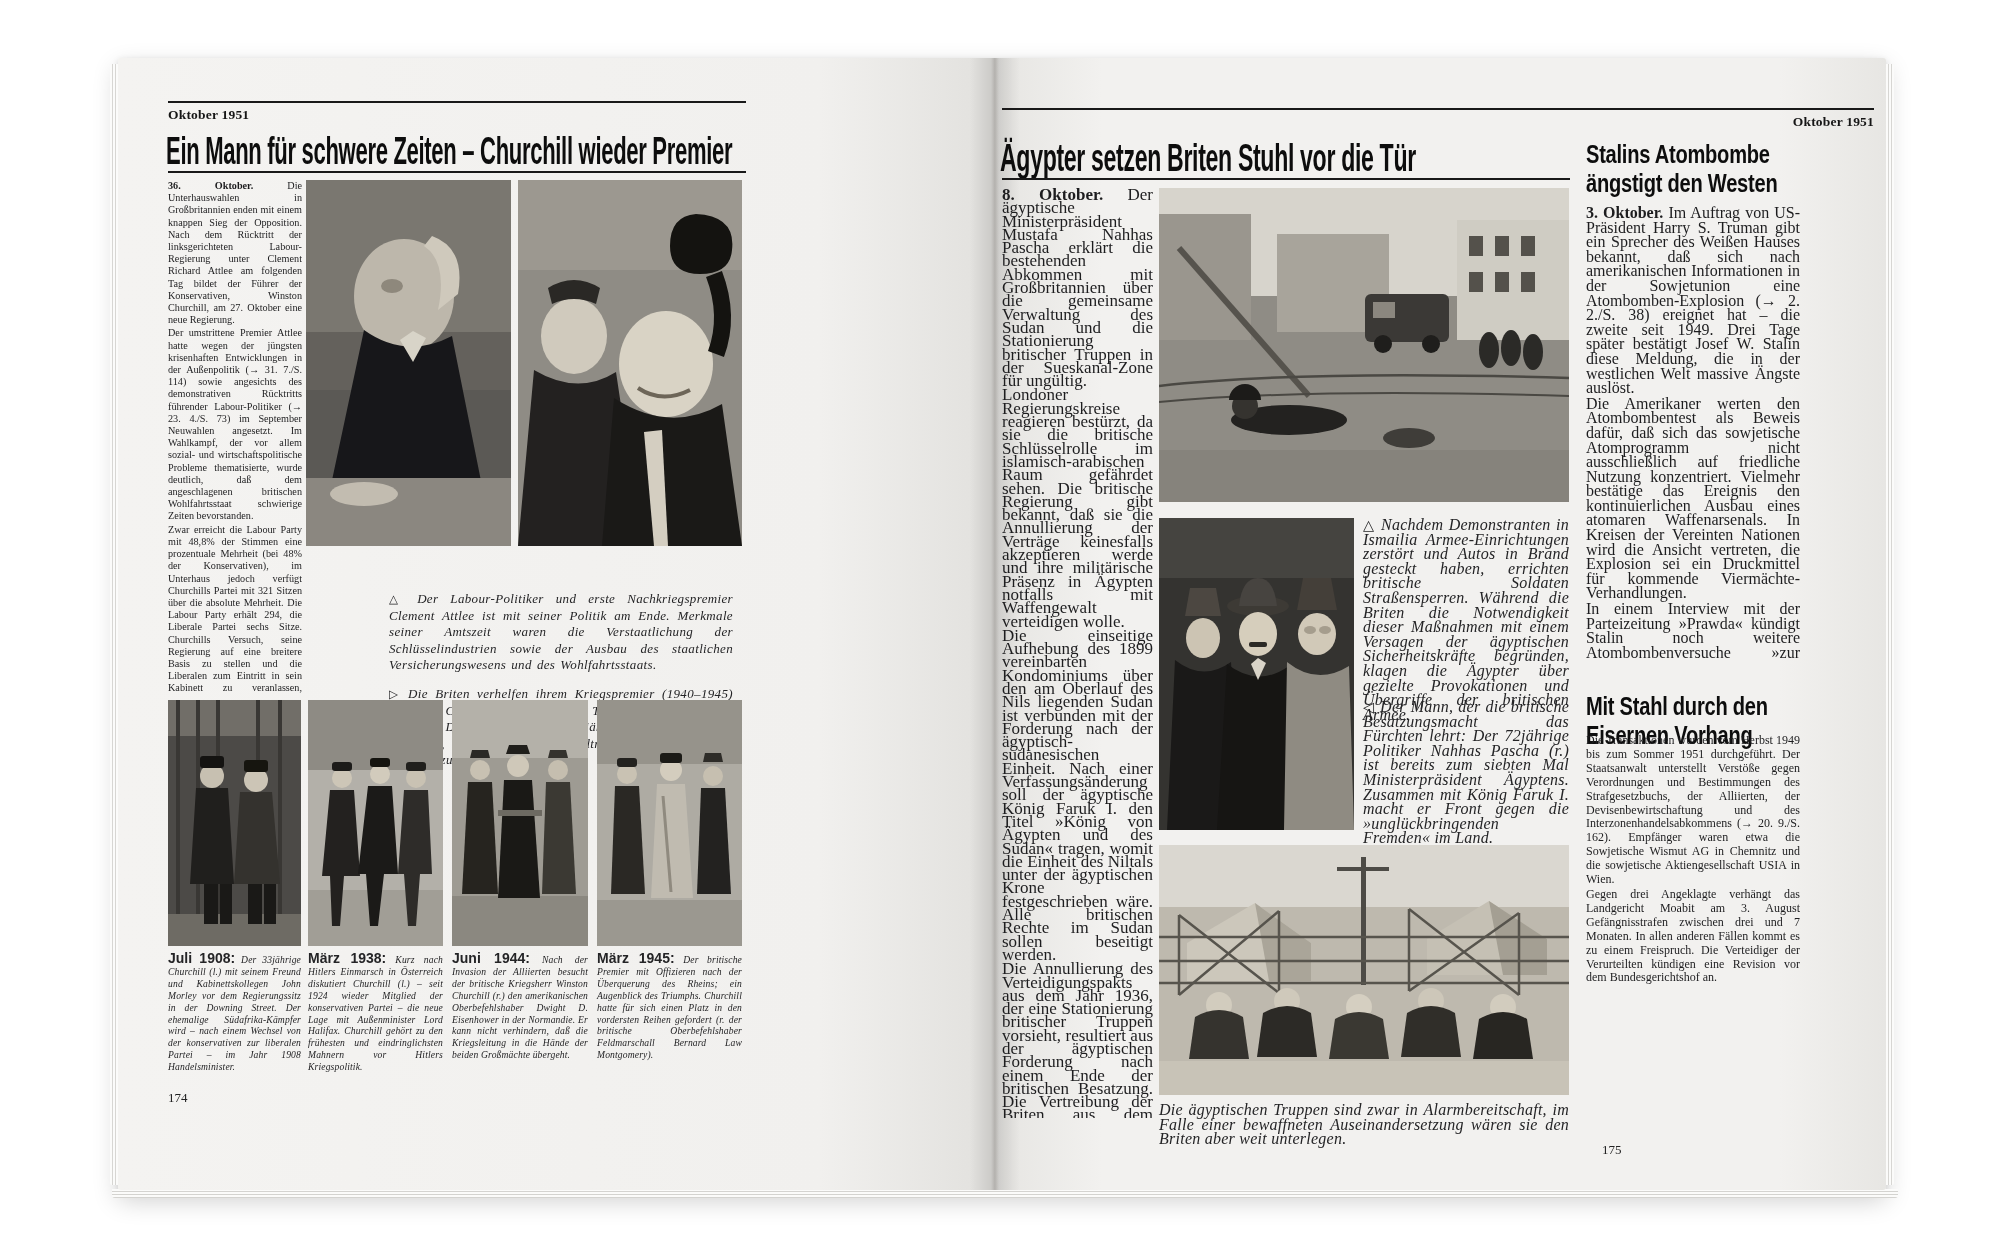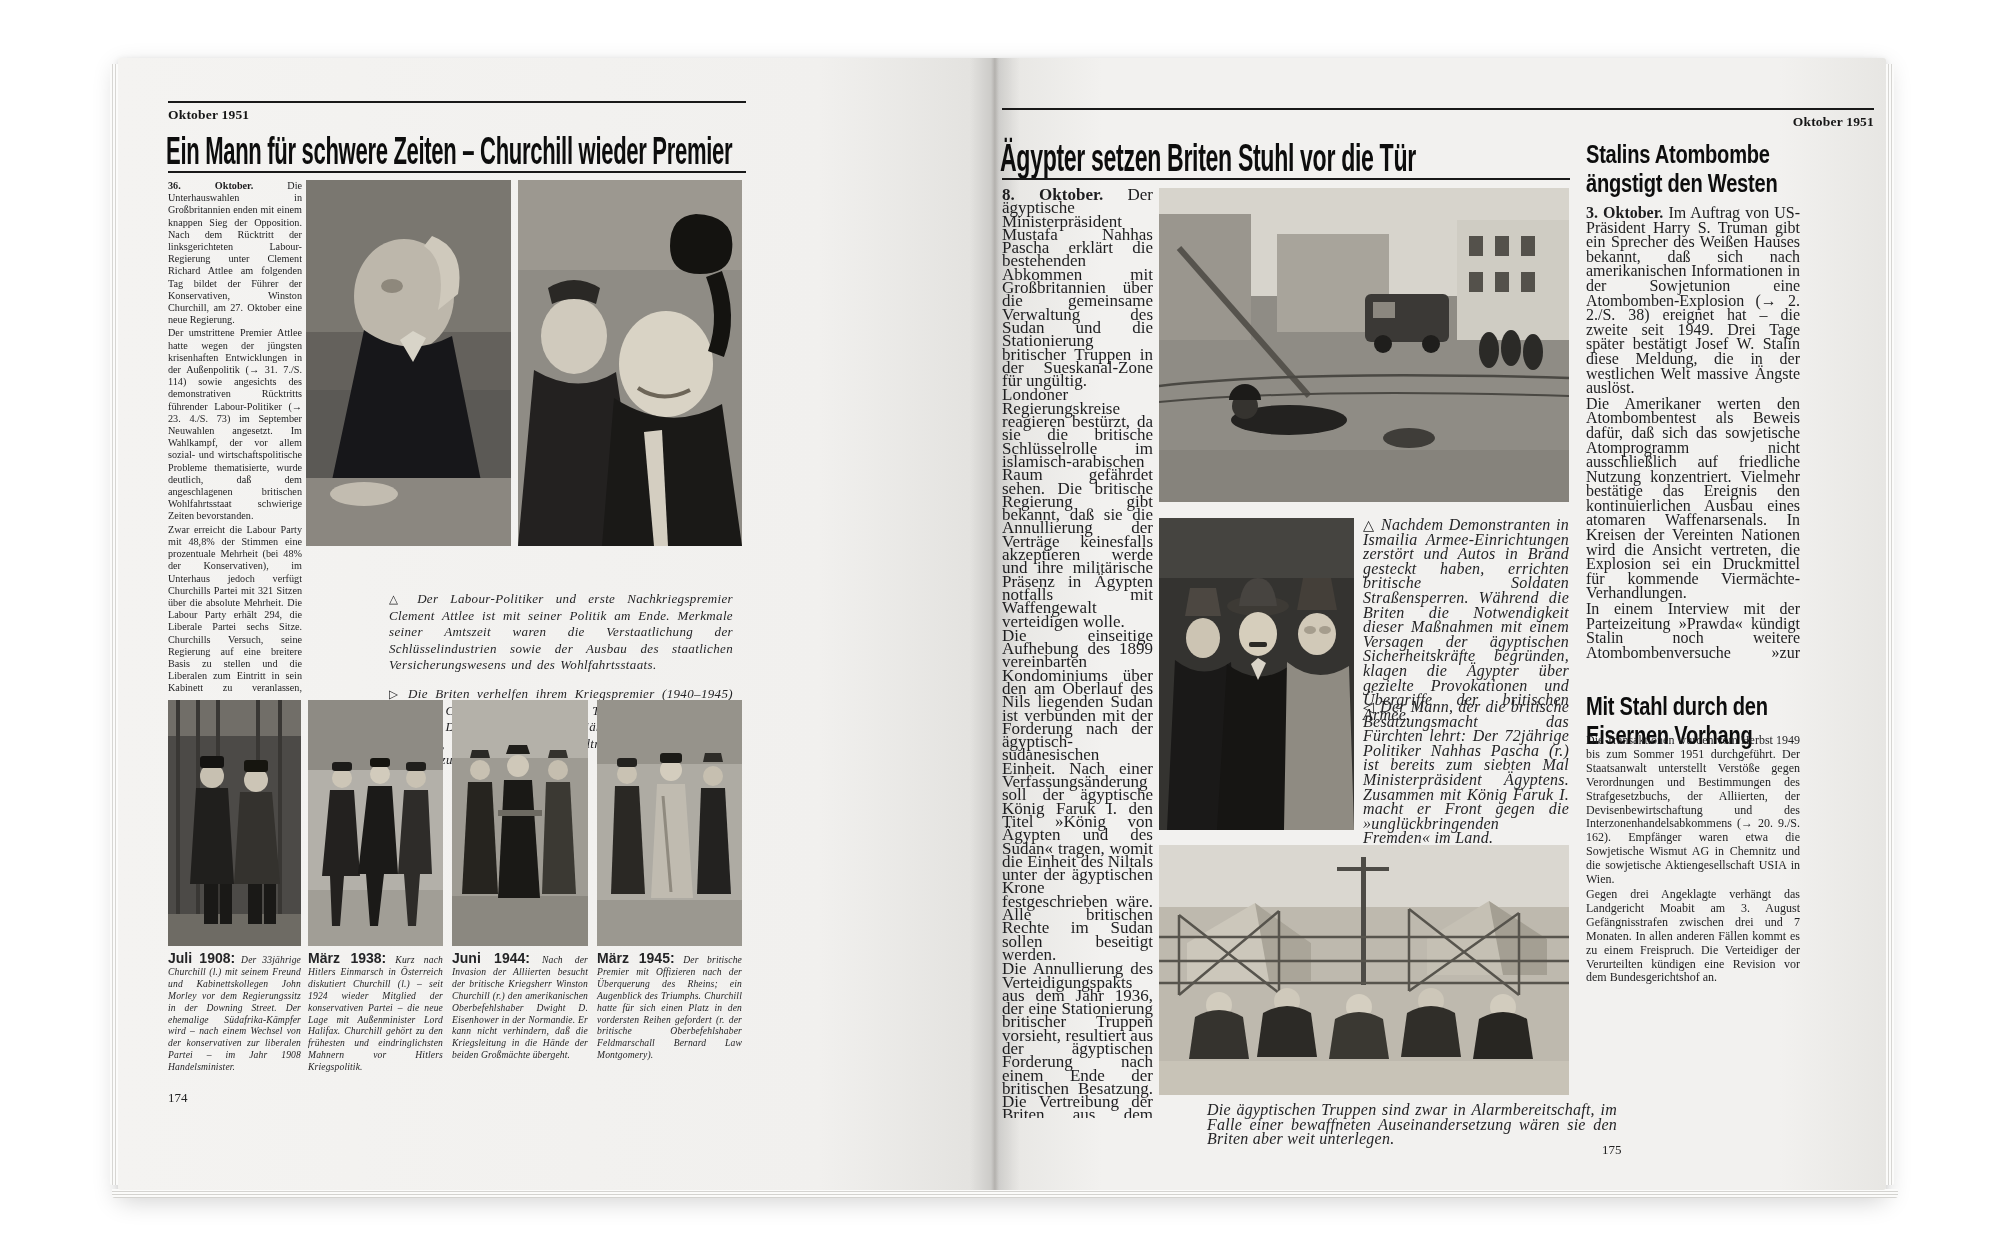--- a/index.html
+++ b/index.html
@@ -318,21 +318,21 @@
         <path d="M176 174 q24-14 48 0 l6 40 h-60z" fill="#3a3832"></path>
       <circle cx="272" cy="156" r="13" fill="#cdc7b9"></circle>
         <path d="M248 168 q24-14 48 0 l6 44 h-60z" fill="#302e29"></path>
       <circle cx="344" cy="162" r="13" fill="#d2ccbe"></circle>
         <path d="M320 174 q24-14 48 0 l6 40 h-60z" fill="#282622"></path>
     </g>
     <rect y="216" width="410" height="34" fill="#c8c3b7"></rect>
   </svg>
 </div>
 
-<div class="caption cap-md" style="left:1207px;top:1103px;width:410px;font-family:Liberation Serif, serif;">Die ägyptischen Truppen sind zwar in Alarmbereitschaft, im Falle einer bewaffneten Auseinandersetzung wären sie den Briten aber weit unterlegen.</div>
+<div class="caption cap-md" style="left:1159px;top:1103px;width:410px;font-family:Liberation Serif, serif;">Die ägyptischen Truppen sind zwar in Alarmbereitschaft, im Falle einer bewaffneten Auseinandersetzung wären sie den Briten aber weit unterlegen.</div>
 
 <div class="subhead-wrap" style="left:1586px;top:140px;">
   <span class="subhead">Stalins Atombombe ängstigt den Westen</span>
 </div>
 <div class="bodycol col-c" style="left:1586px;top:206px;width:214px;height:452px;">
   <p><b>3. Oktober.</b> <span>Im Auftrag von US-Präsident Harry S. Truman gibt ein Sprecher des Weißen Hauses bekannt, daß sich nach amerikanischen Informationen in der Sowjetunion eine Atombomben-Explosion (→ 2. 2./S. 38) ereignet hat – die zweite seit 1949. Drei Tage später bestätigt Josef W. Stalin diese Meldung, die in der westlichen Welt massive Ängste auslöst.</span></p>
   <p><span>Die Amerikaner werten den Atombombentest als Beweis dafür, daß sich das sowjetische Atomprogramm nicht ausschließlich auf friedliche Nutzung konzentriert. Vielmehr bestätige das Ereignis den kontinuierlichen Ausbau eines atomaren Waffenarsenals. In Kreisen der Vereinten Nationen wird die Ansicht vertreten, die Explosion sei ein Druckmittel für kommende Viermächte-Verhandlungen.</span></p>
   <p><span>In einem Interview mit der Parteizeitung »Prawda« kündigt Stalin noch weitere Atombombenversuche »zur Verteidigung unseres Landes gegen einen Überfall des anglo-amerikanischen aggressiven Blocks« an, dementiert jedoch alle sowjetischen Angriffsabsichten.</span></p>
 </div>
 

